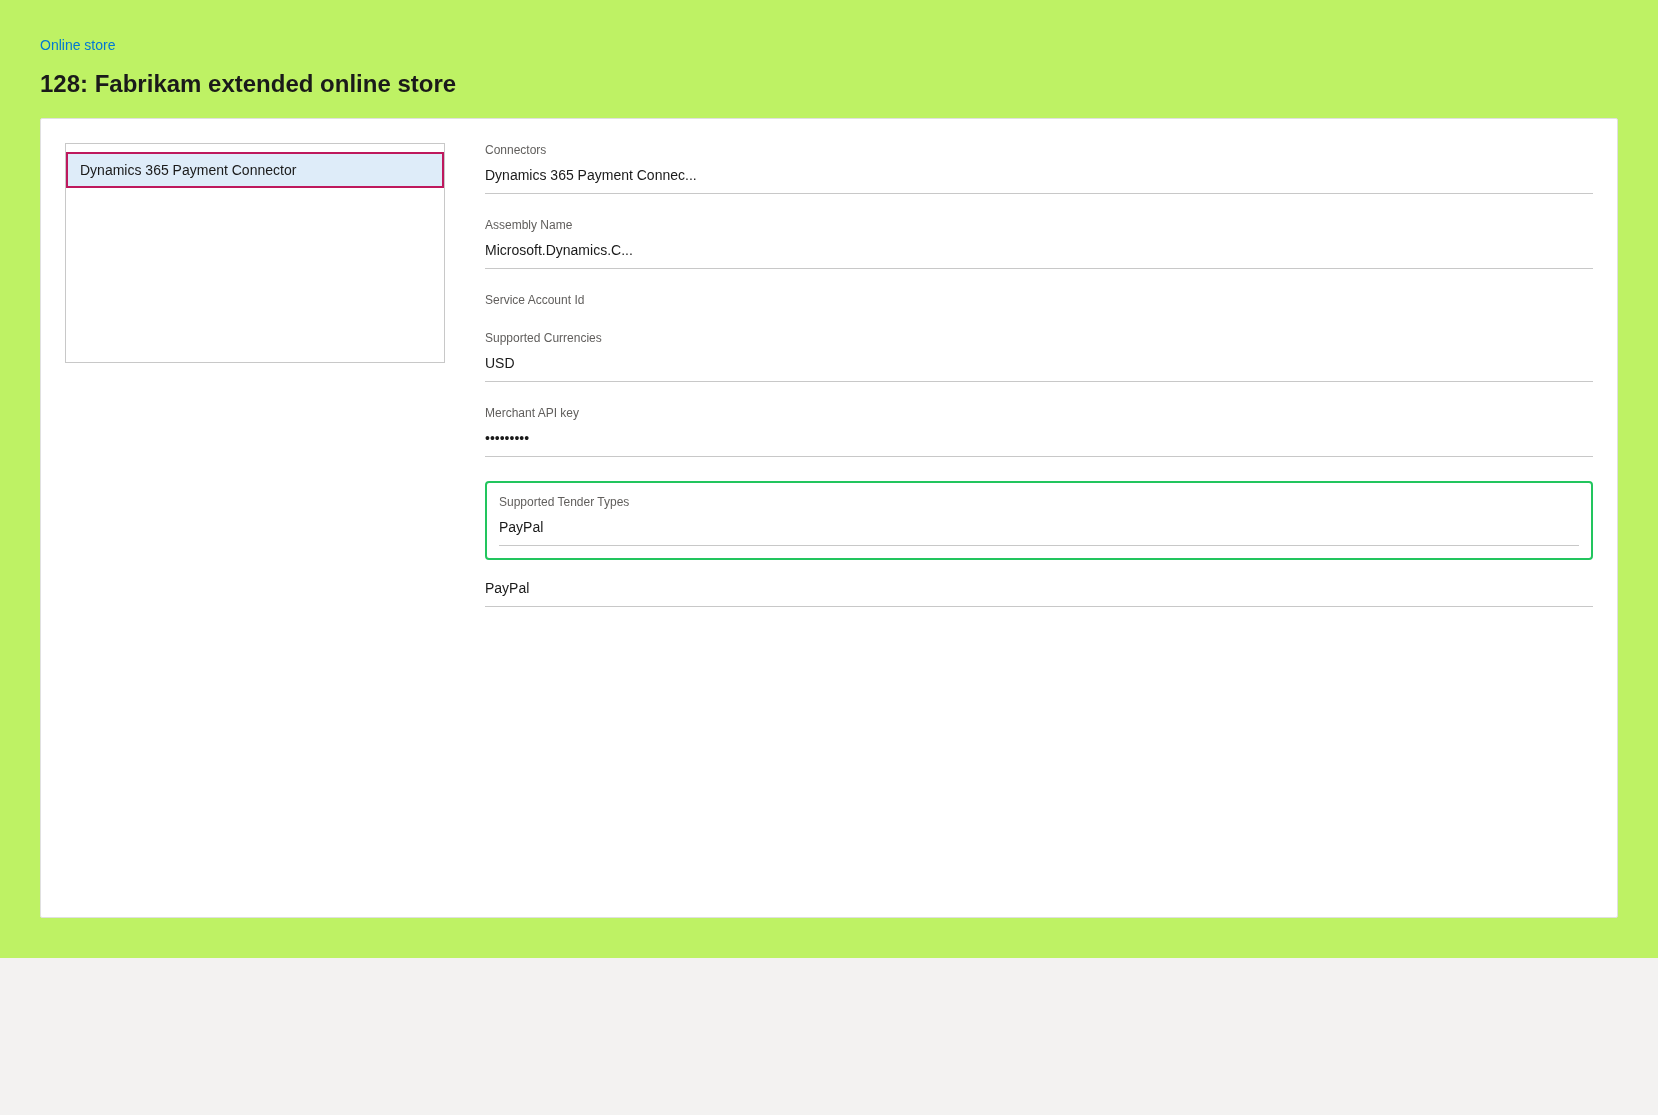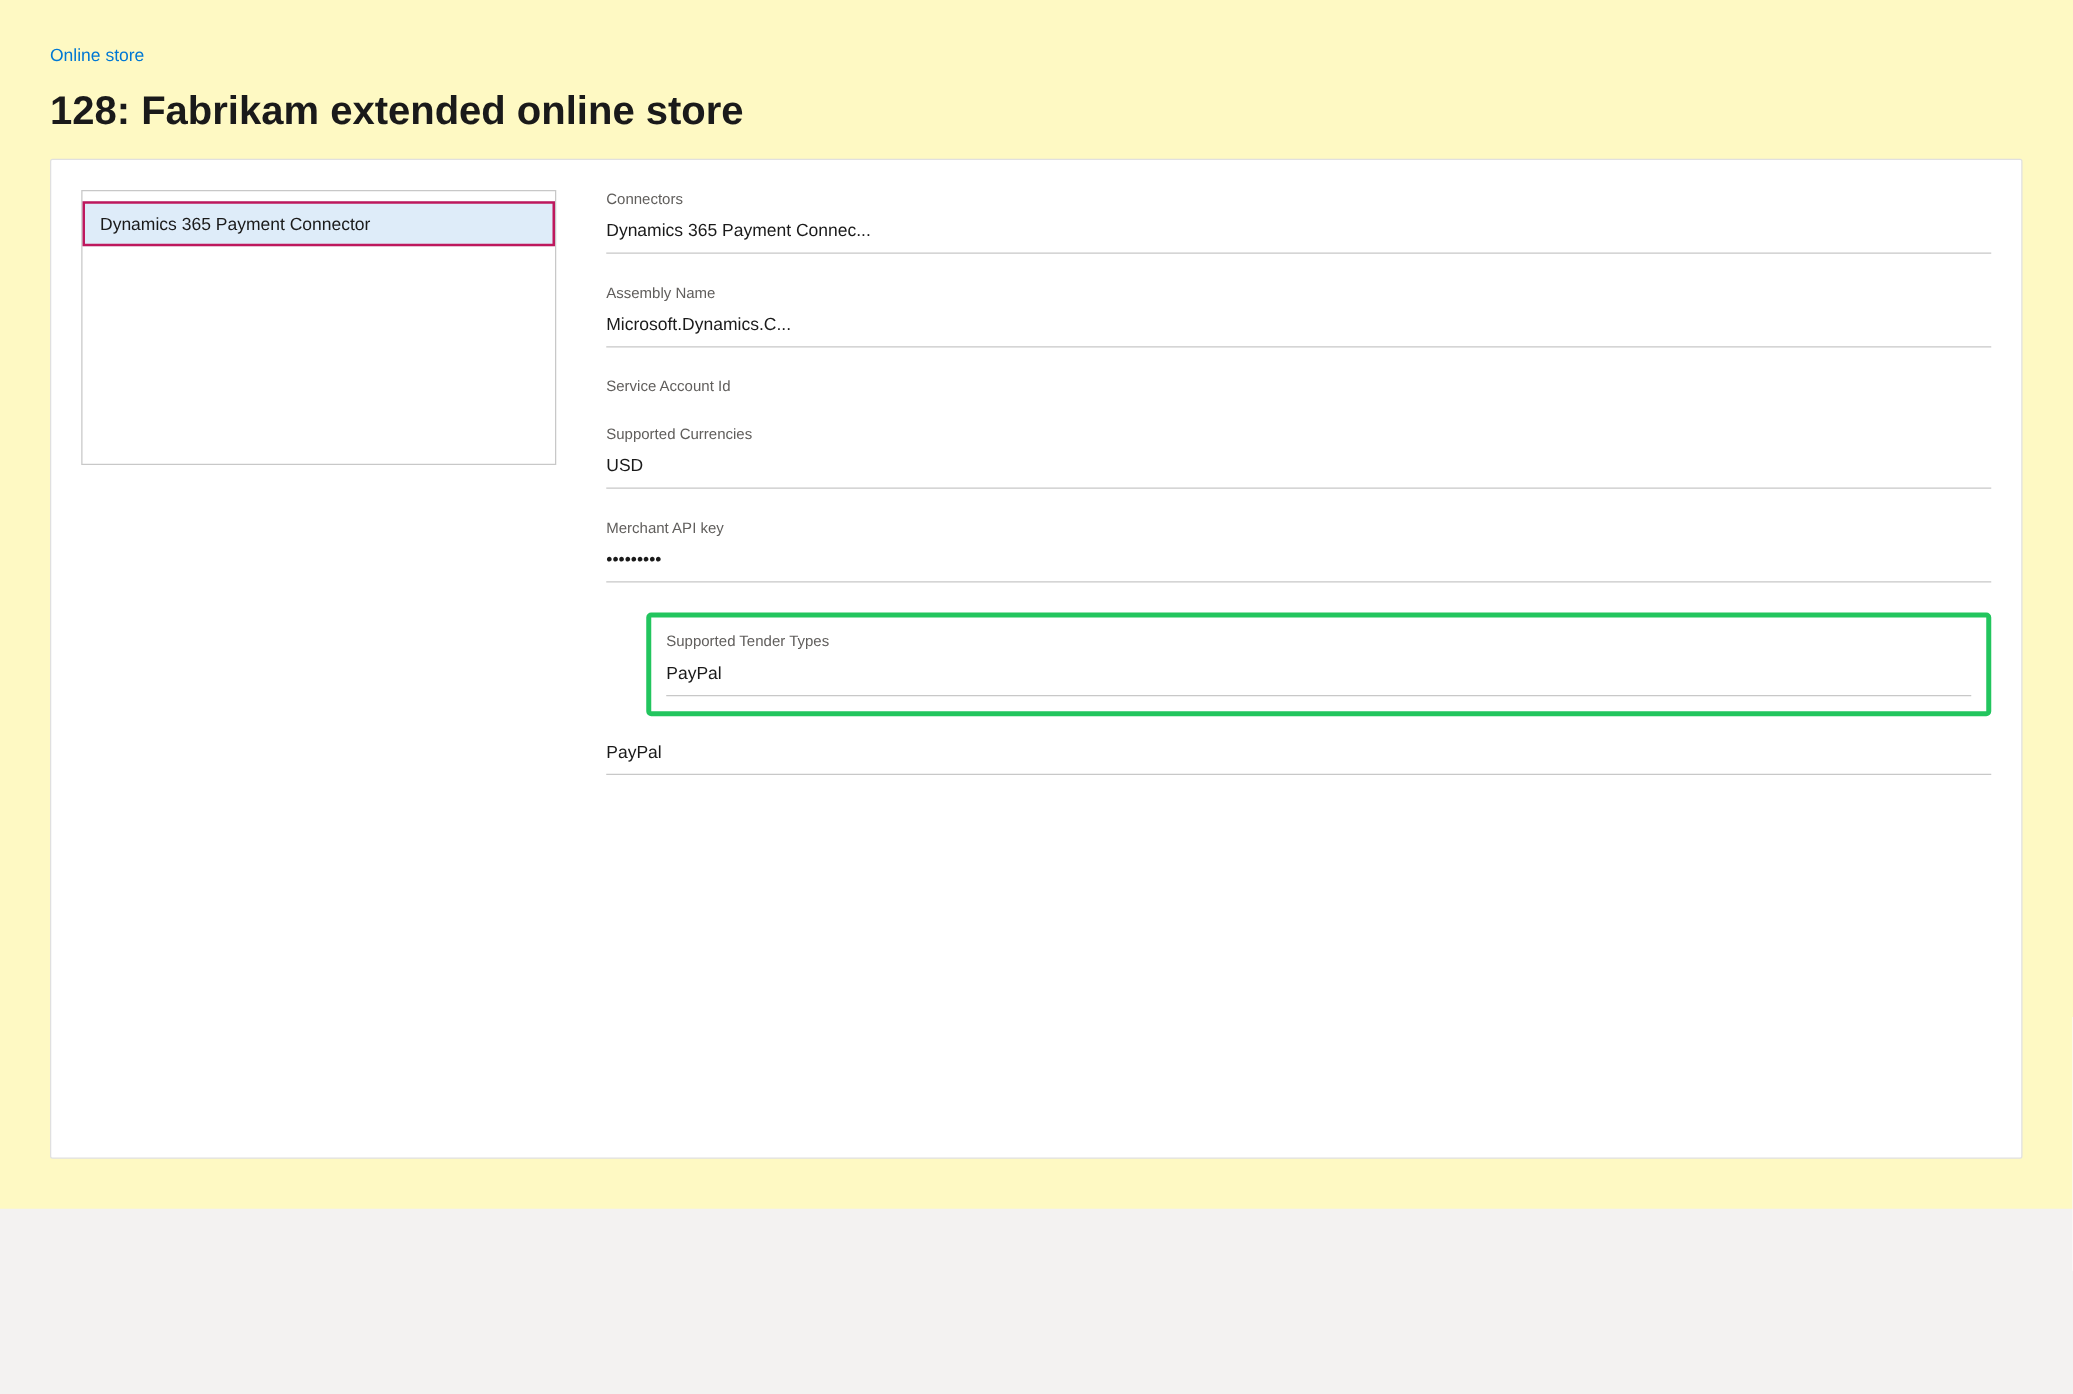--- a/index.html
+++ b/index.html
@@ -9,37 +9,37 @@
     }
 
     body {
       font-family: 'Segoe UI', Tahoma, Geneva, Verdana, sans-serif;
       background-color: #f3f2f1;
       min-height: 1115px;
       width: 1658px;
     }
 
     .page-wrapper {
-      background-color: #fef9c3;
+      background-color: #bef264;
       padding: 20px 40px 40px 40px;
     }
 
     .breadcrumb-area {
       padding: 16px 0 8px 0;
     }
 
     .breadcrumb-link {
       color: #0078d4;
       font-size: 14px;
       text-decoration: none;
       cursor: pointer;
     }
 
     .page-title {
-      font-size: 32px;
+      font-size: 24px;
       font-weight: 600;
       color: #1a1a1a;
       padding: 8px 0 20px 0;
     }
 
     .content-area {
       background-color: #ffffff;
       border: 1px solid #e0e0e0;
       border-radius: 2px;
       padding: 24px;
@@ -105,25 +105,24 @@
       background-color: #deecf9;
       border: 2px solid #be185d;
       color: #1a1a1a;
     }
 
     .section-field {
       margin-bottom: 24px;
     }
 
     .highlight-box {
-      border: 4px solid #22c55e;
+      border: 2px solid #22c55e;
       border-radius: 4px;
       padding: 12px;
       margin-bottom: 16px;
-      margin-left: 32px;
     }
 
     .highlight-box .field-label {
       margin-bottom: 6px;
     }
 
     .highlight-box .field-underline {
       margin-bottom: 0;
     }
   </style>

